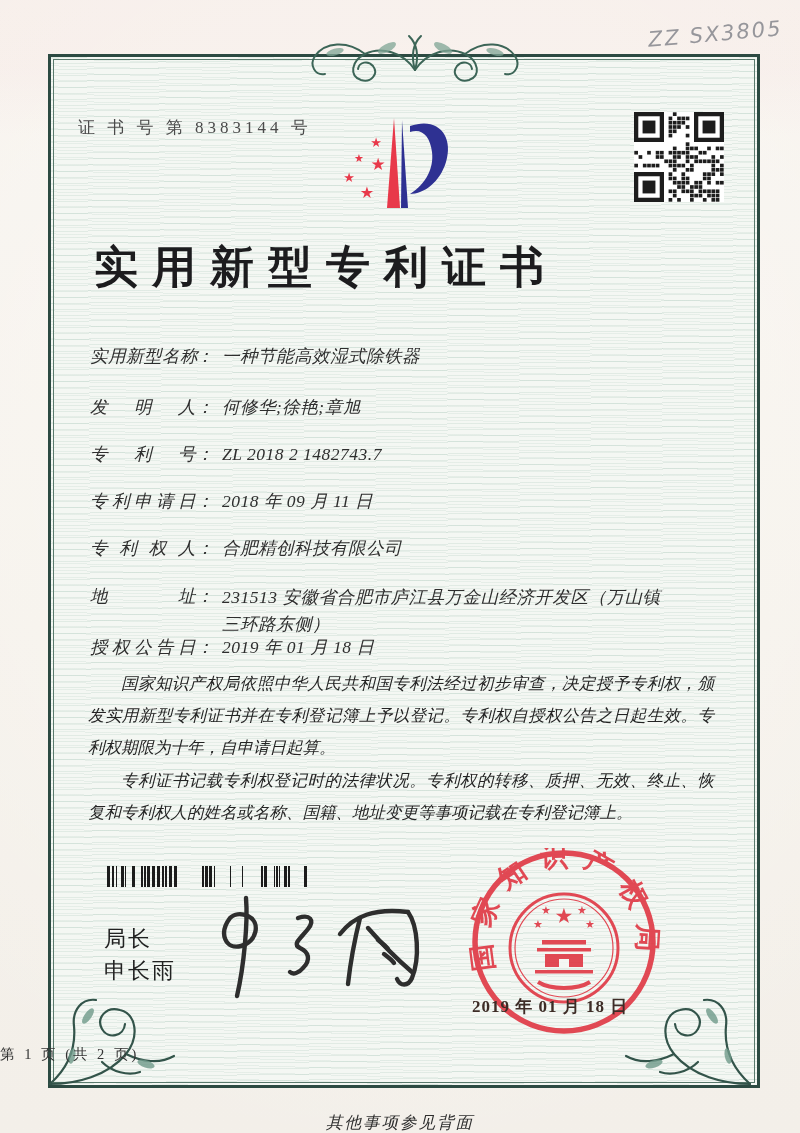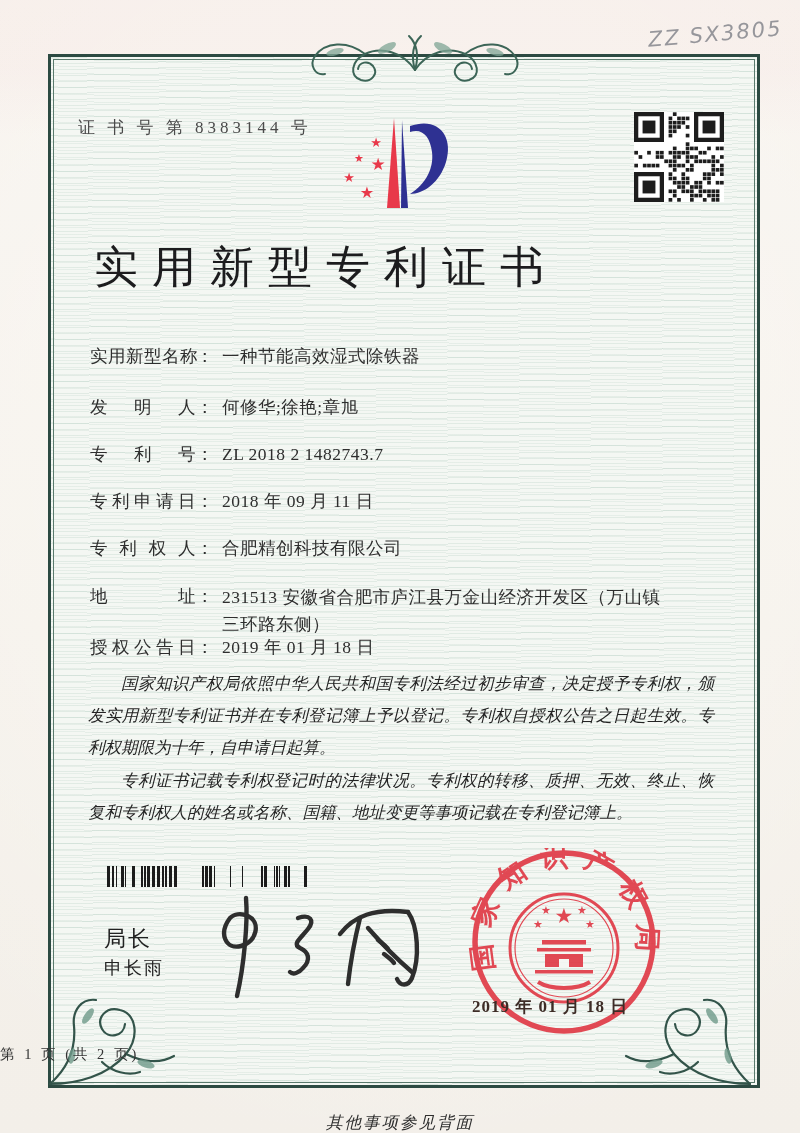--- a/index.html
+++ b/index.html
@@ -19,36 +19,36 @@
     border:3px solid #2c4a42;background:
       repeating-linear-gradient(179.2deg, rgba(124,170,150,.16) 0 1px, rgba(0,0,0,0) 1px 6px),
       repeating-linear-gradient(181.6deg, rgba(124,170,150,.12) 0 1px, rgba(0,0,0,0) 1px 7px),
       #f4f7f3;
   }
   .frame::before{content:"";position:absolute;inset:2px;border:1px solid #5a7a6d;pointer-events:none;}
   .abs{position:absolute;}
   .cert-no{left:78px;top:116px;font-size:17px;letter-spacing:4px;color:#4a4a4a;}
   .hand-code{left:648px;top:22px;font-family:"DejaVu Sans",sans-serif;font-style:italic;
     font-size:21px;color:#96969b;letter-spacing:2px;transform:rotate(-5deg);}
-  .title{left:0;top:238px;width:652px;text-align:center;font-size:44px;font-weight:400;
+  .title{left:0;top:238px;width:652px;text-align:center;font-size:44px;font-weight:700;
     letter-spacing:14px;color:#1c1c1e;}
   
-  .row{position:absolute;left:90px;font-size:17.5px;color:#2e2e2e;letter-spacing:.5px;white-space:nowrap;}
+  .row{position:absolute;left:90px;font-size:17.5px;color:#2e2e2e;letter-spacing:.5px;white-space:nowrap;font-style:italic;}
   .flabel{display:inline-block;width:106px;text-align:justify;text-align-last:justify;vertical-align:top;}
   .fval{margin-left:8px;}
   .fval.wrap{display:inline-block;white-space:normal;width:452px;vertical-align:top;line-height:1.55;}
   .grant2{position:absolute;left:310px;top:0;}
   
   .paras{left:88px;top:668px;width:626px;font-size:16.5px;line-height:1.95;
     font-style:italic;color:#242424;text-align:justify;}
   .paras p{margin:0;text-indent:2em;}
   
   .barcode-wrap{left:100px;top:866px;}
   .signer-title{left:104px;top:924px;font-size:22px;letter-spacing:2px;color:#222;}
-  .signer-name{left:104px;top:956px;font-size:18px;letter-spacing:2px;color:#222;}
+  .signer-name{left:104px;top:956px;font-size:22px;letter-spacing:2px;color:#222;}
   .signature{left:212px;top:888px;}
   .seal{left:458px;top:848px;opacity:.93;}
   .seal-date{left:472px;top:995px;width:190px;font-size:17px;letter-spacing:1px;color:#3d2c26;font-weight:600;}
   .page-ind{left:0;top:1045px;width:800px;text-align:left;font-size:14.5px;letter-spacing:3px;color:#333;}
   .back-note{left:0;top:1096px;width:800px;text-align:center;font-size:16.5px;
     font-style:italic;letter-spacing:2px;color:#2e2e2e;margin-top:16px;}
   .orn{position:absolute;pointer-events:none;}
   svg text.star{font-family:"DejaVu Sans",sans-serif;}
 </style>
 </head>

